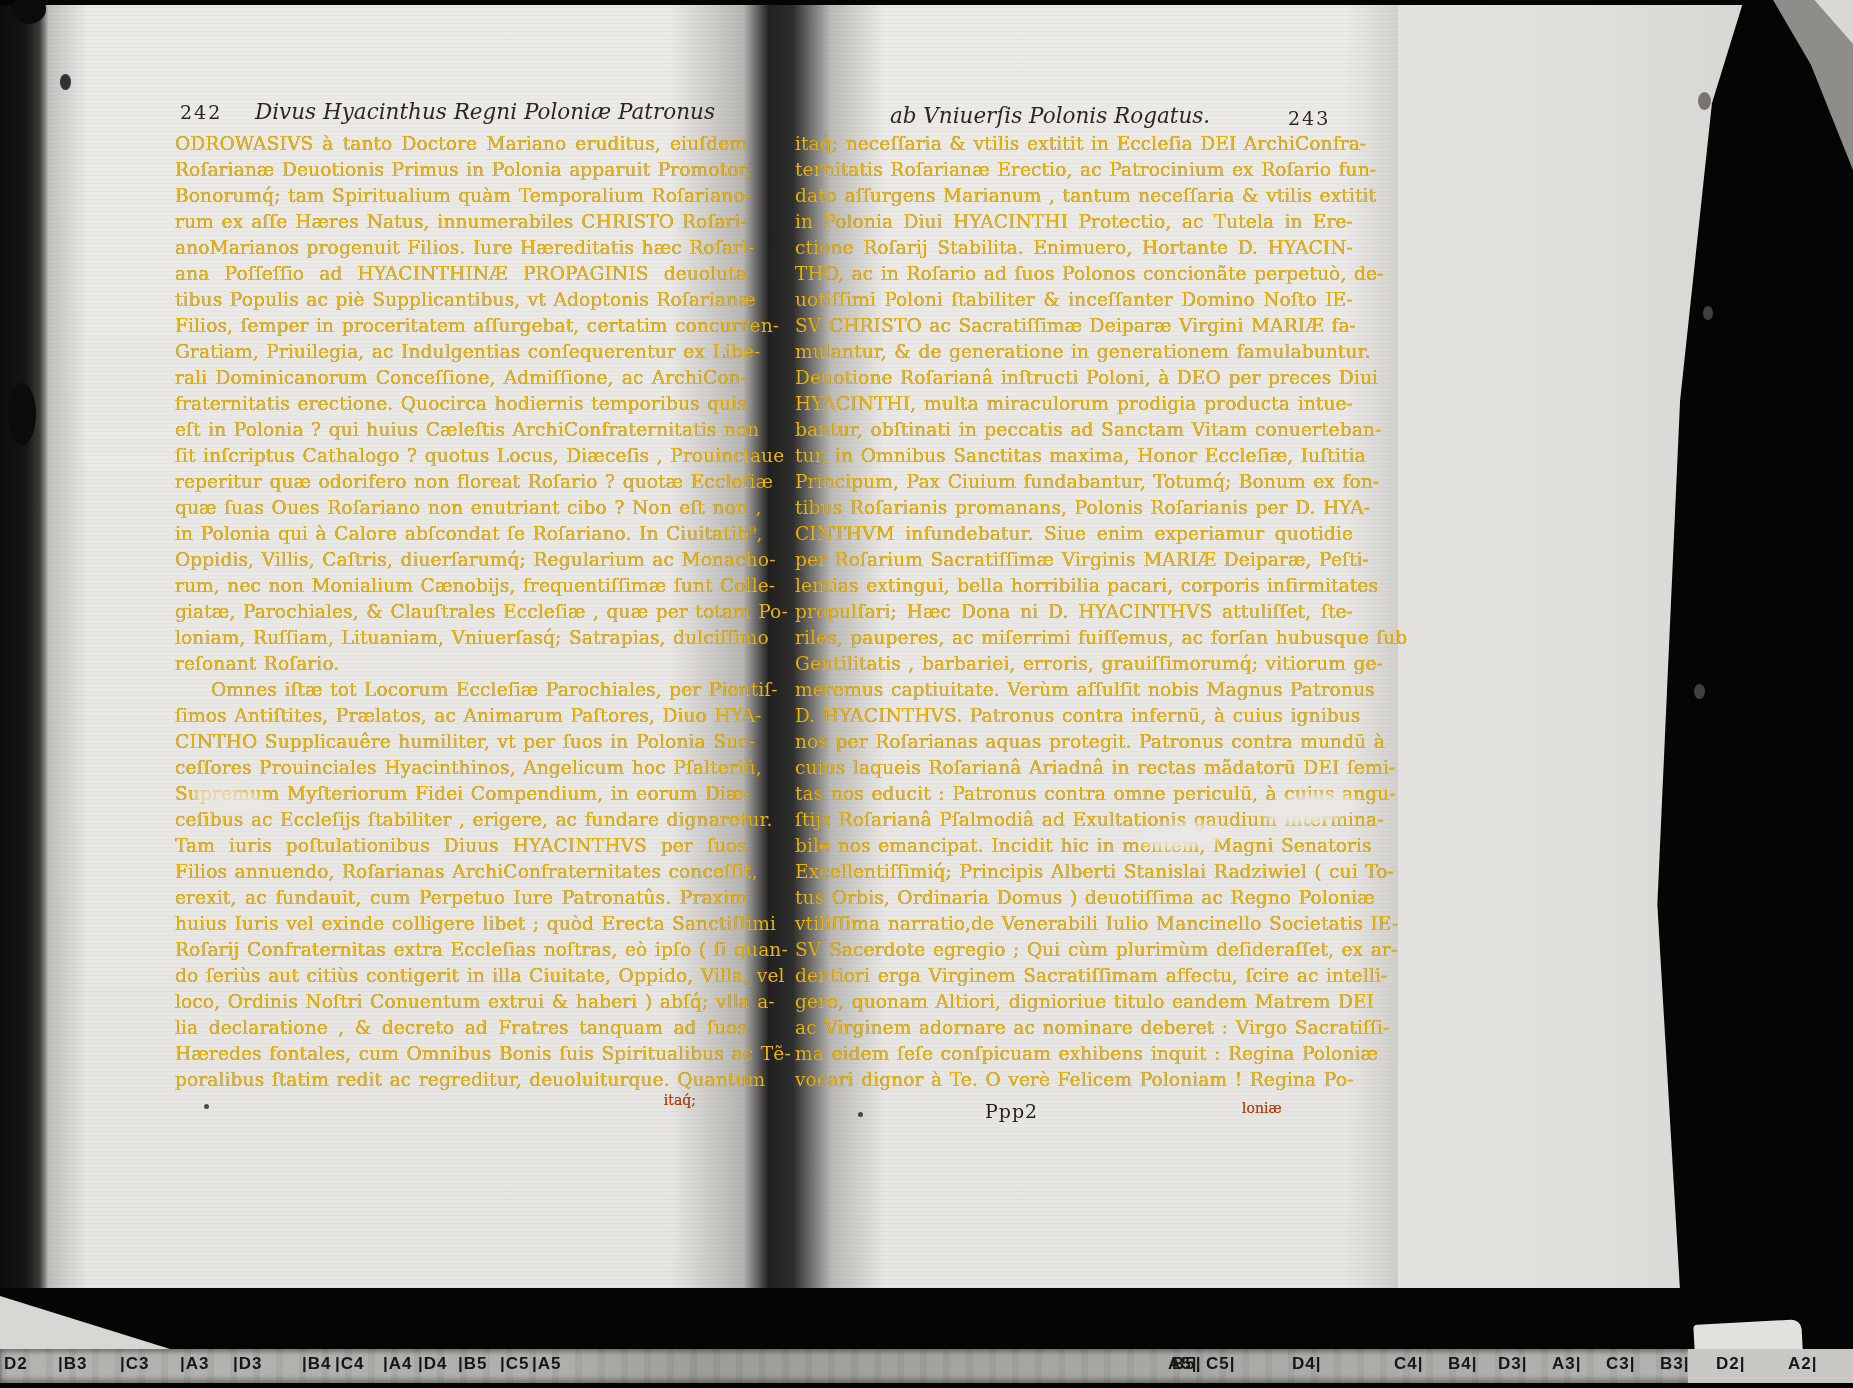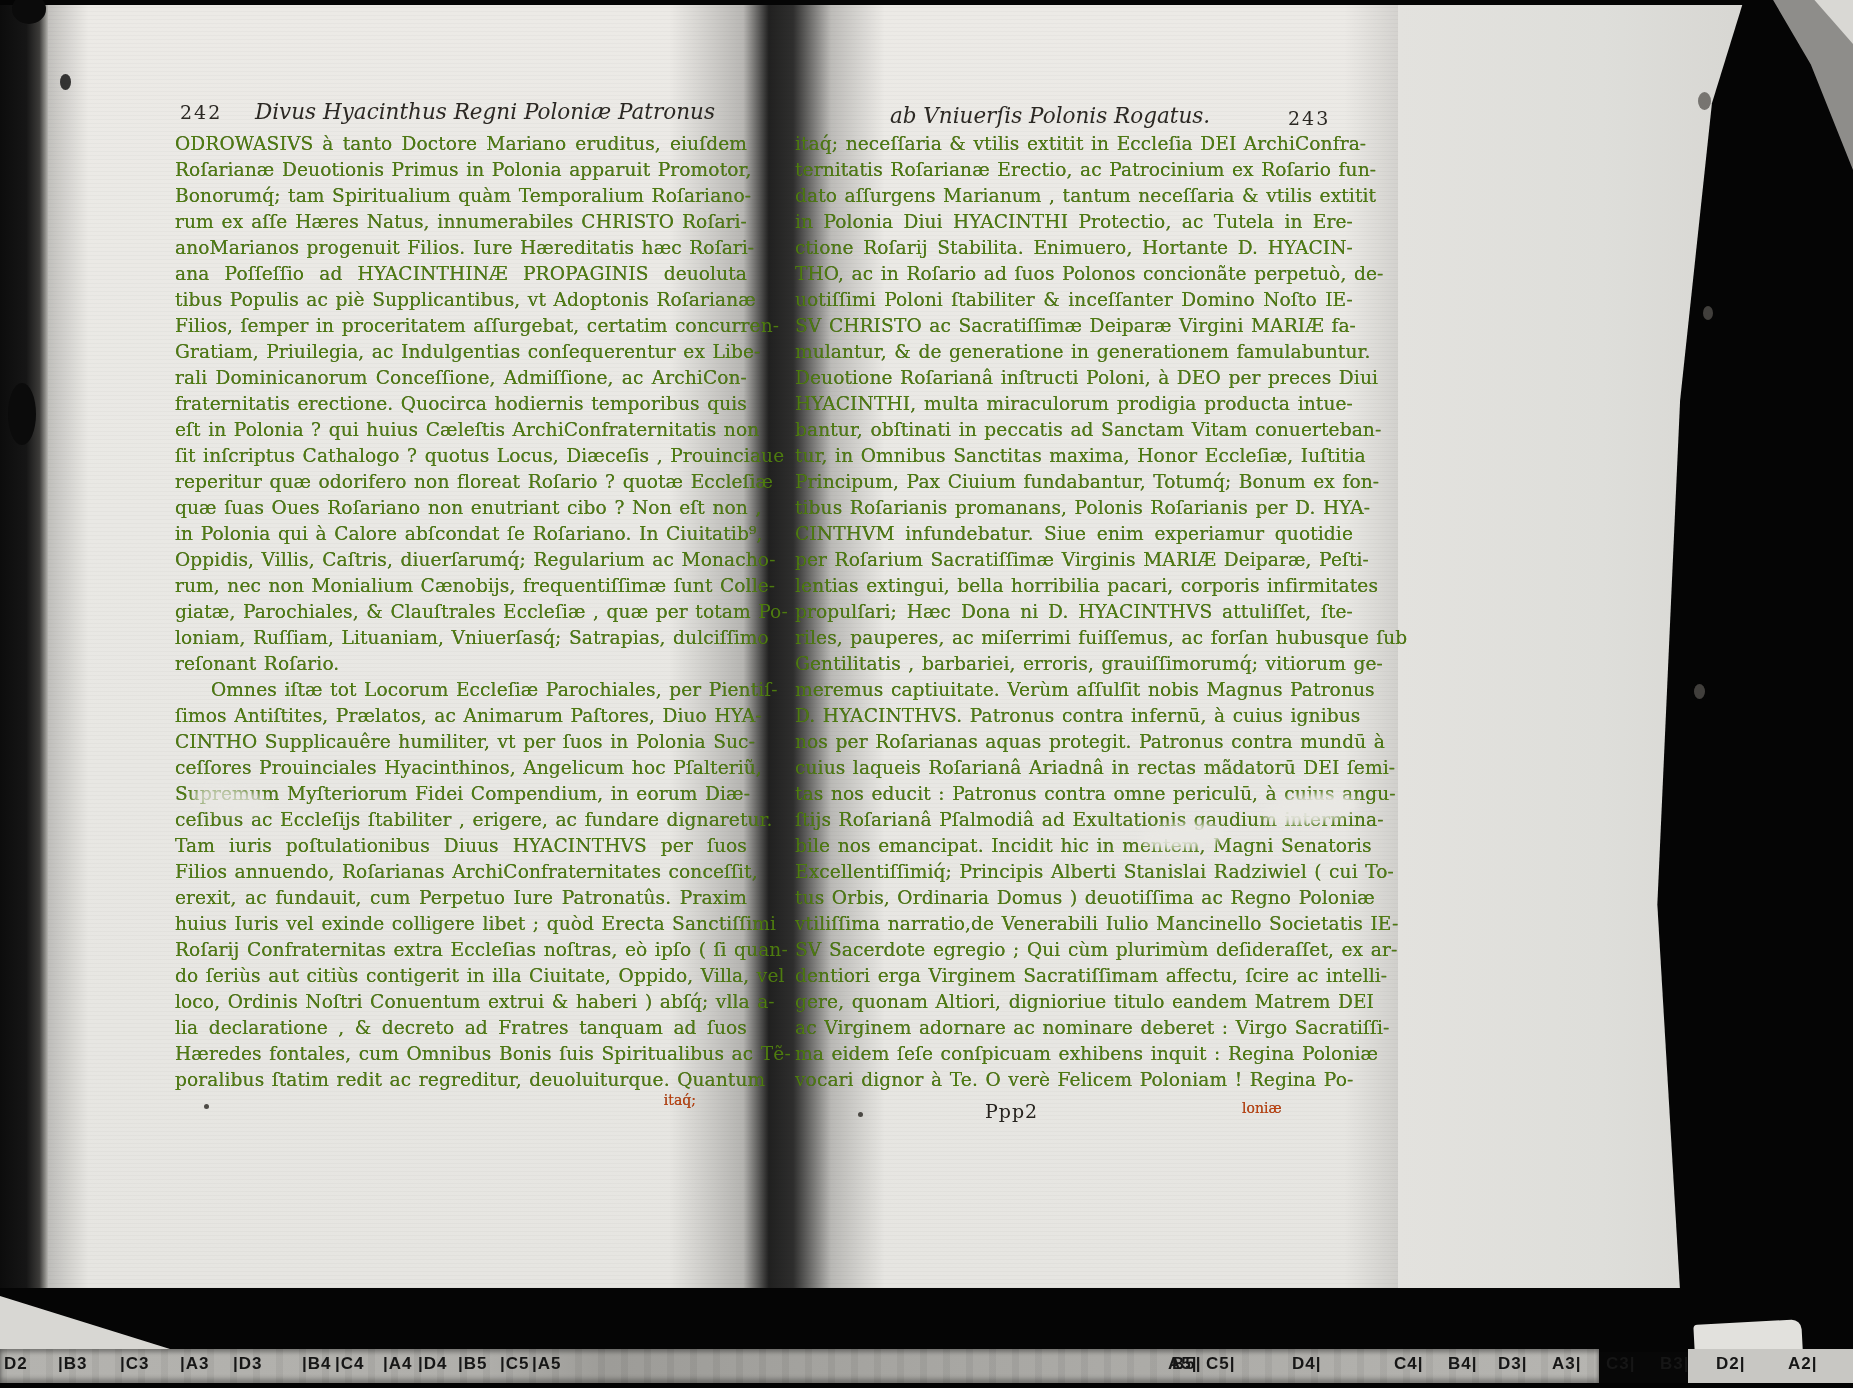--- a/index.html
+++ b/index.html
@@ -42,42 +42,42 @@
   .edge-left-column{
     position:absolute;left:0;top:0;width:48px;height:1300px;
     background:linear-gradient(90deg,#0c0c0c 0%,#161616 55%,#3c3b39 82%,#8a8985 94%,#b5b4b0 100%);
   }
   .blot{position:absolute;background:#0b0b0b;border-radius:50%;}
   .mark-soft{position:absolute;background:#55534f;border-radius:50%;opacity:.75;}
   .smudge{position:absolute;background:rgba(233,232,228,0.92);border-radius:50%;filter:blur(3px);}
   .dot{position:absolute;width:5px;height:5px;border-radius:50%;background:#33302c;opacity:.85;}
 
   
-  .textcol{position:absolute;color:#4d7c0f;}
+  .textcol{position:absolute;color:#eab308;}
   .runhead{position:absolute;font-style:italic;font-size:21.5px;color:#2b2823;
     text-align:center;white-space:nowrap;}
   .pagenum{position:absolute;font-size:19px;color:#2b2823;letter-spacing:2px;}
   .line{
     height:26px;line-height:26px;font-size:18.6px;white-space:nowrap;
     text-align:justify;text-align-last:justify;letter-spacing:.1px;word-spacing:1.5px;
     text-shadow:0 0 .6px rgba(45,40,33,.7);
   }
   .line.short{text-align-last:left;}
   .line.indent{padding-left:36px;}
   .catchword{position:absolute;font-size:14px;color:#c2410c;text-shadow:0 0 .6px rgba(45,40,33,.7);}
   .sig{position:absolute;font-size:19px;color:#26231e;letter-spacing:1px;}
 
   
   .bottom-band{position:absolute;left:0;top:1288px;width:1853px;height:64px;background:#050505;}
   .corner-wedge-bl{position:absolute;left:0;top:1296px;width:170px;height:53px;background:#d8d7d3;
     clip-path:polygon(0 0,100% 100%,0 100%);}
   .white-patch-br{position:absolute;left:1694px;top:1322px;width:108px;height:30px;background:#e2e1dd;
     transform:rotate(-3deg);border-radius:4px 10px 0 0;}
   .cal-bar{
-    position:absolute;left:0;top:1349px;width:1599px;height:34px;
+    position:absolute;left:0;top:1349px;width:1853px;height:34px;
     background:
       repeating-linear-gradient(90deg, rgba(0,0,0,0.05) 0 7px, rgba(0,0,0,0) 7px 23px),
       linear-gradient(90deg,#b4b3af 0%,#b0afab 30%,#9d9c98 38%,#a7a6a2 58%,#b2b1ad 88%,#b6b5b1 100%);
     box-shadow:inset 0 3px 4px rgba(0,0,0,0.35), inset 0 -4px 5px rgba(0,0,0,0.3);
   }
   .cal-bar .light-seg{position:absolute;left:1688px;top:0;width:165px;height:34px;background:#c8c7c3;}
   .bar-label{
     position:absolute;top:5px;font-family:"Liberation Sans",sans-serif;
     font-weight:700;font-size:17px;color:#161616;letter-spacing:1px;white-space:nowrap;
   }

